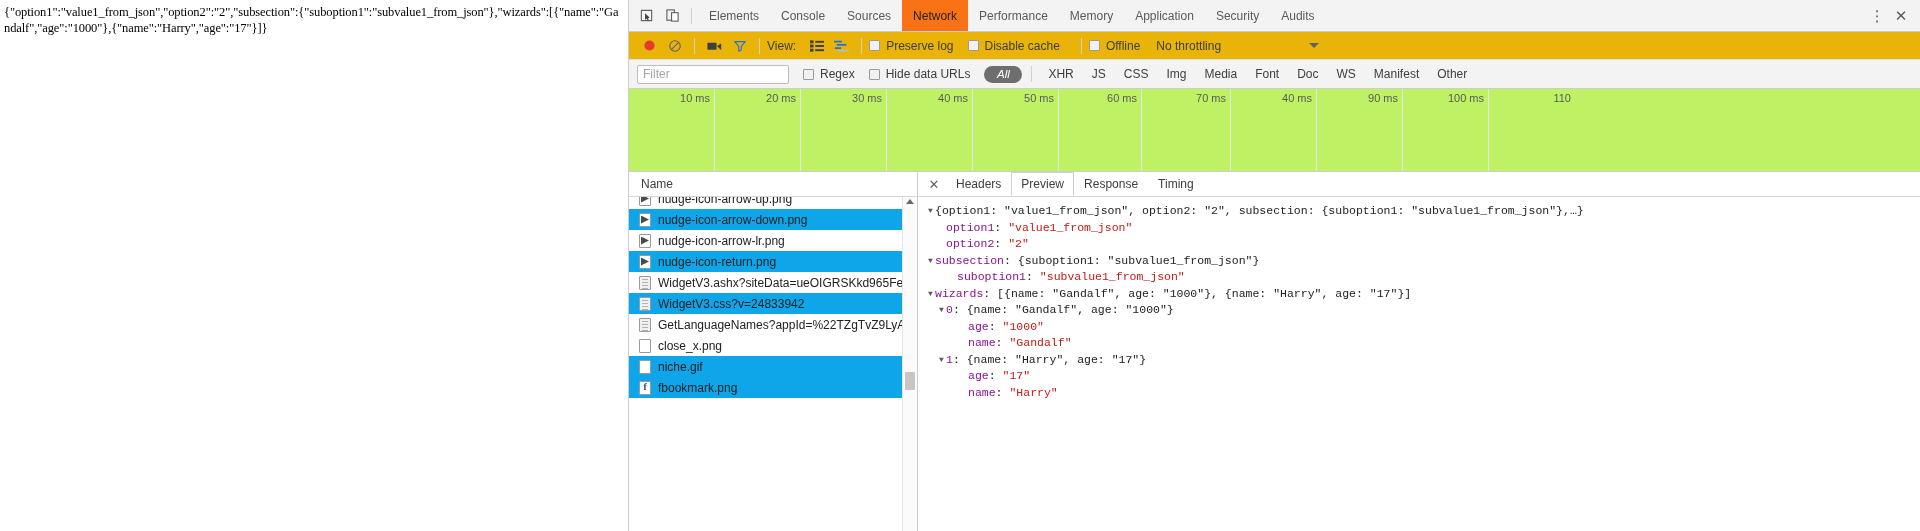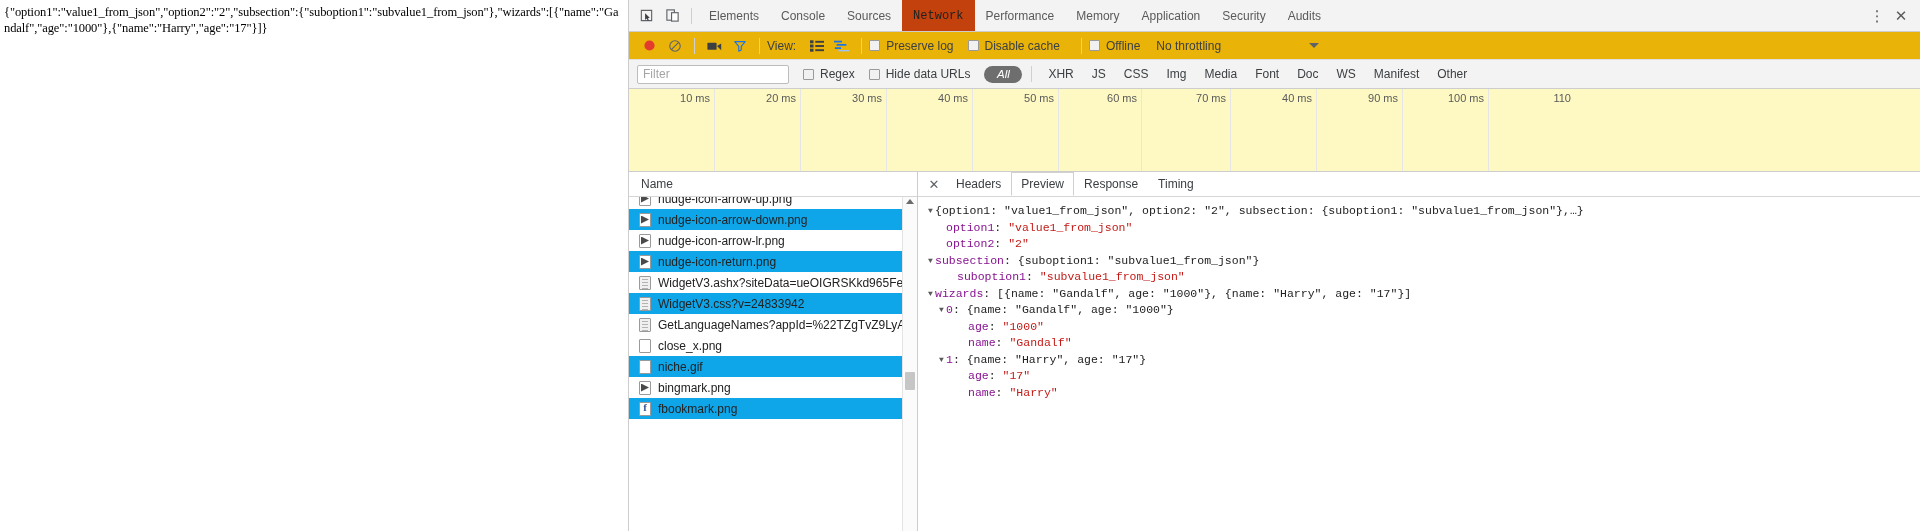--- a/index.html
+++ b/index.html
@@ -39,21 +39,21 @@
   .tb-icon{
     width:26px;height:24px;display:flex;align-items:center;justify-content:center;
     cursor:pointer;border-radius:2px;
   }
   .tb-sep{width:1px;height:16px;background:#cfcfcf;margin:0 6px;}
   .tabs{display:flex;align-items:center;height:100%;}
   .tab{
     padding:0 11px;height:100%;display:flex;align-items:center;
     color:#5a5a5a;font-size:12px;cursor:pointer;white-space:nowrap;
   }
-  .tab.active{color:#222;background:#c2410c;font-family:Liberation Mono, monospace;}
+  .tab.active{color:#222;background:#f97316;}
   .tabbar-right{margin-left:auto;display:flex;align-items:center;padding-right:2px;}
   .kebab{
     width:22px;height:22px;display:flex;align-items:center;justify-content:center;
     cursor:pointer;color:#5a5a5a;font-size:15px;line-height:1;
   }
   .closebtn{
     width:26px;height:22px;display:flex;align-items:center;justify-content:center;
     cursor:pointer;color:#5a5a5a;font-size:15px;line-height:1;
   }
 
@@ -99,21 +99,21 @@
     display:inline-flex;align-items:center;justify-content:center;
     height:17px;min-width:24px;padding:0 7px;border-radius:9px;
     background:#6e6e6e;color:#fff;font-size:11.5px;cursor:pointer;margin-right:2px;font-style:italic;
   }
   .ftype{
     color:#3c4043;font-size:12px;cursor:pointer;padding:0 9px;white-space:nowrap;
   }
 
   
   .overview{
-    height:82px;min-height:82px;background:#fef9c3;border-bottom:1px solid #cdcdcd;
+    height:82px;min-height:82px;background:#bef264;border-bottom:1px solid #cdcdcd;
     position:relative;overflow:hidden;
   }
   .ovtick{
     position:absolute;top:0;bottom:0;border-right:1px solid #e6e6e6;
     box-sizing:border-box;
   }
   .ovtick span{
     position:absolute;right:4px;top:3px;font-size:11px;color:#5a5a5a;white-space:nowrap;
   }
 
@@ -406,24 +406,20 @@
             <span class="rname">GetLanguageNames?appId=%22TZgTvZ9LyAo</span>
           </div>
           <div class="reqrow">
             <span class="ricon"></span>
             <span class="rname">close_x.png</span>
           </div>
           <div class="reqrow alt">
             <span class="ricon"></span>
             <span class="rname">niche.gif</span>
           </div>
-          <div class="reqrow">
-            <span class="ricon img"></span>
-            <span class="rname">bingmark.png</span>
-          </div>
           <div class="reqrow alt">
             <span class="ricon fav"></span>
             <span class="rname">fbookmark.png</span>
           </div>
 
           <div class="vscroll">
             <div class="up"></div>
             <div class="vthumb"></div>
           </div>
         </div>

